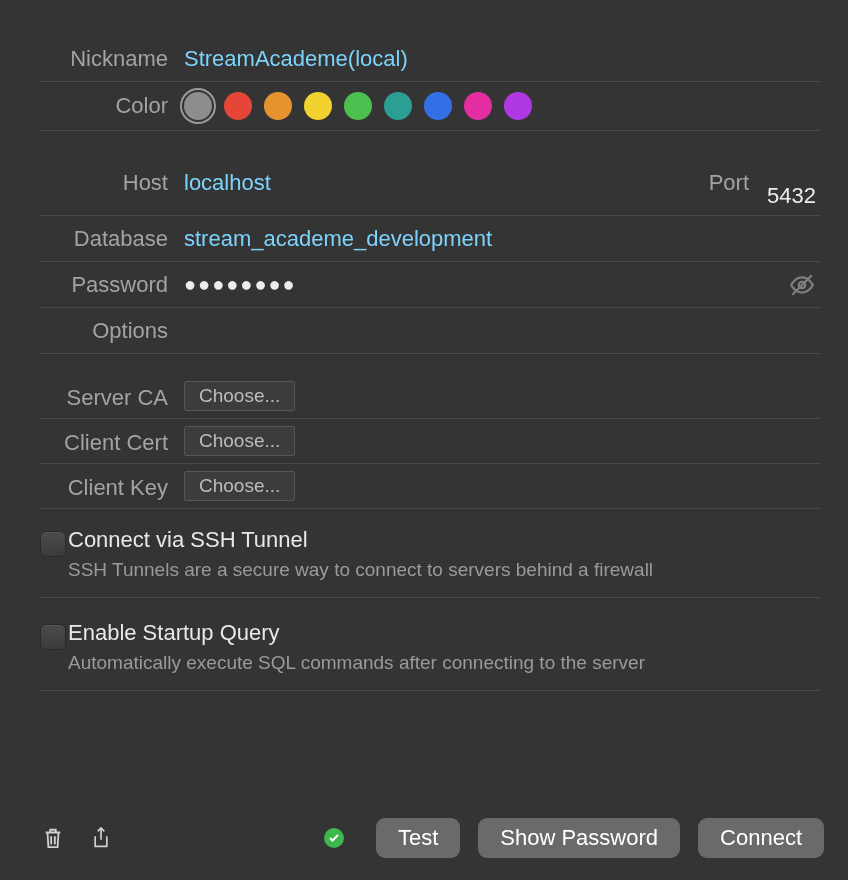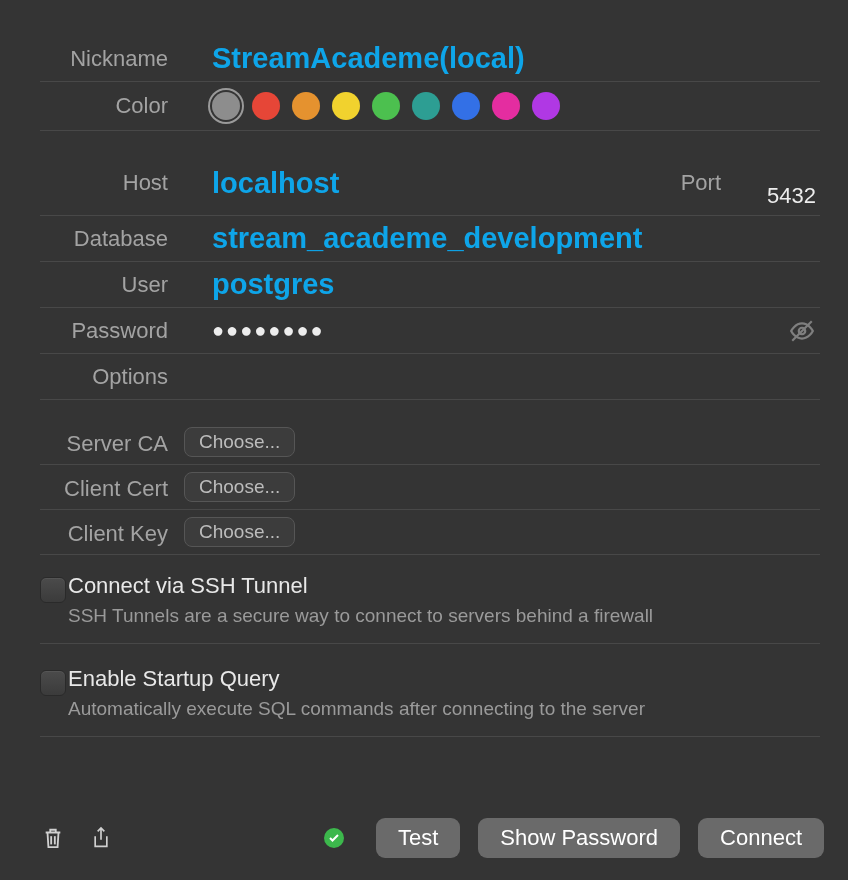--- a/index.html
+++ b/index.html
@@ -13,45 +13,43 @@
   }
   .window {
     padding: 36px 28px 0 40px;
   }
   .form-row {
     display: flex;
     align-items: center;
     padding: 6px 0;
     border-bottom: 1px solid #484848;
     min-height: 46px;
-    gap: 28px;
   }
   .section-gap { height: 20px; }
   .label {
     width: 144px;
     text-align: right;
     padding-right: 16px;
     color: #a3a3a3;
     font-size: 22px;
     flex-shrink: 0;
   }
   .value {
     color: #ededed;
     font-size: 22px;
     flex: 1;
   }
   .value-input {
-    color: #0ea5e9;
-    font-size: 29px;
+    color: #7dd3fc;
+    font-size: 22px;
     background: transparent;
     border: none;
     outline: none;
     flex: 1;
     font-family: inherit;
-    font-weight: bold;
   }
   .port-label {
     color: #a3a3a3;
     font-size: 22px;
     margin-right: 18px;
   }
   .port-value {
     color: #ededed;
     font-size: 22px;
     margin-right: 4px;
@@ -85,21 +83,21 @@
   .pw-dots {
     letter-spacing: 2px;
     font-size: 20px;
   }
   .choose-btn {
     background: #3c3c3c;
     border: 1px solid #565656;
     color: #bcbcbc;
     font-size: 19px;
     padding: 3px 14px;
-    border-radius: 8px;
+    border-radius: 2px;
     cursor: pointer;
     font-family: inherit;
   }
   .ssl-row {
     display: flex;
     align-items: flex-end;
     padding: 7px 0;
     border-bottom: 1px solid #484848;
     min-height: 44px;
   }
@@ -213,24 +211,20 @@
     <input class="value-input" value="localhost" style="">
     <div class="port-label">Port</div>
     <div class="port-value">5432</div>
   </div>
 
   <div class="form-row">
     <div class="label">Database</div>
     <input class="value-input" value="stream_academe_development" style="">
   </div>
 
-  <div class="form-row">
-    <div class="label">User</div>
-    <input class="value-input" value="postgres" style="">
-  </div>
 
   <div class="form-row">
     <div class="label">Password</div>
     <div class="value pw-dots">●●●●●●●●</div>
     <div class="eye-icon">
       <svg width="26" height="26" viewBox="0 0 24 24" fill="none" stroke="#bdbdbd" stroke-width="2">
         <path d="M2 12s3.5-7 10-7 10 7 10 7-3.5 7-10 7S2 12 2 12z"></path>
         <circle cx="12" cy="12" r="3"></circle>
         <line x1="3" y1="21" x2="21" y2="3"></line>
       </svg>

